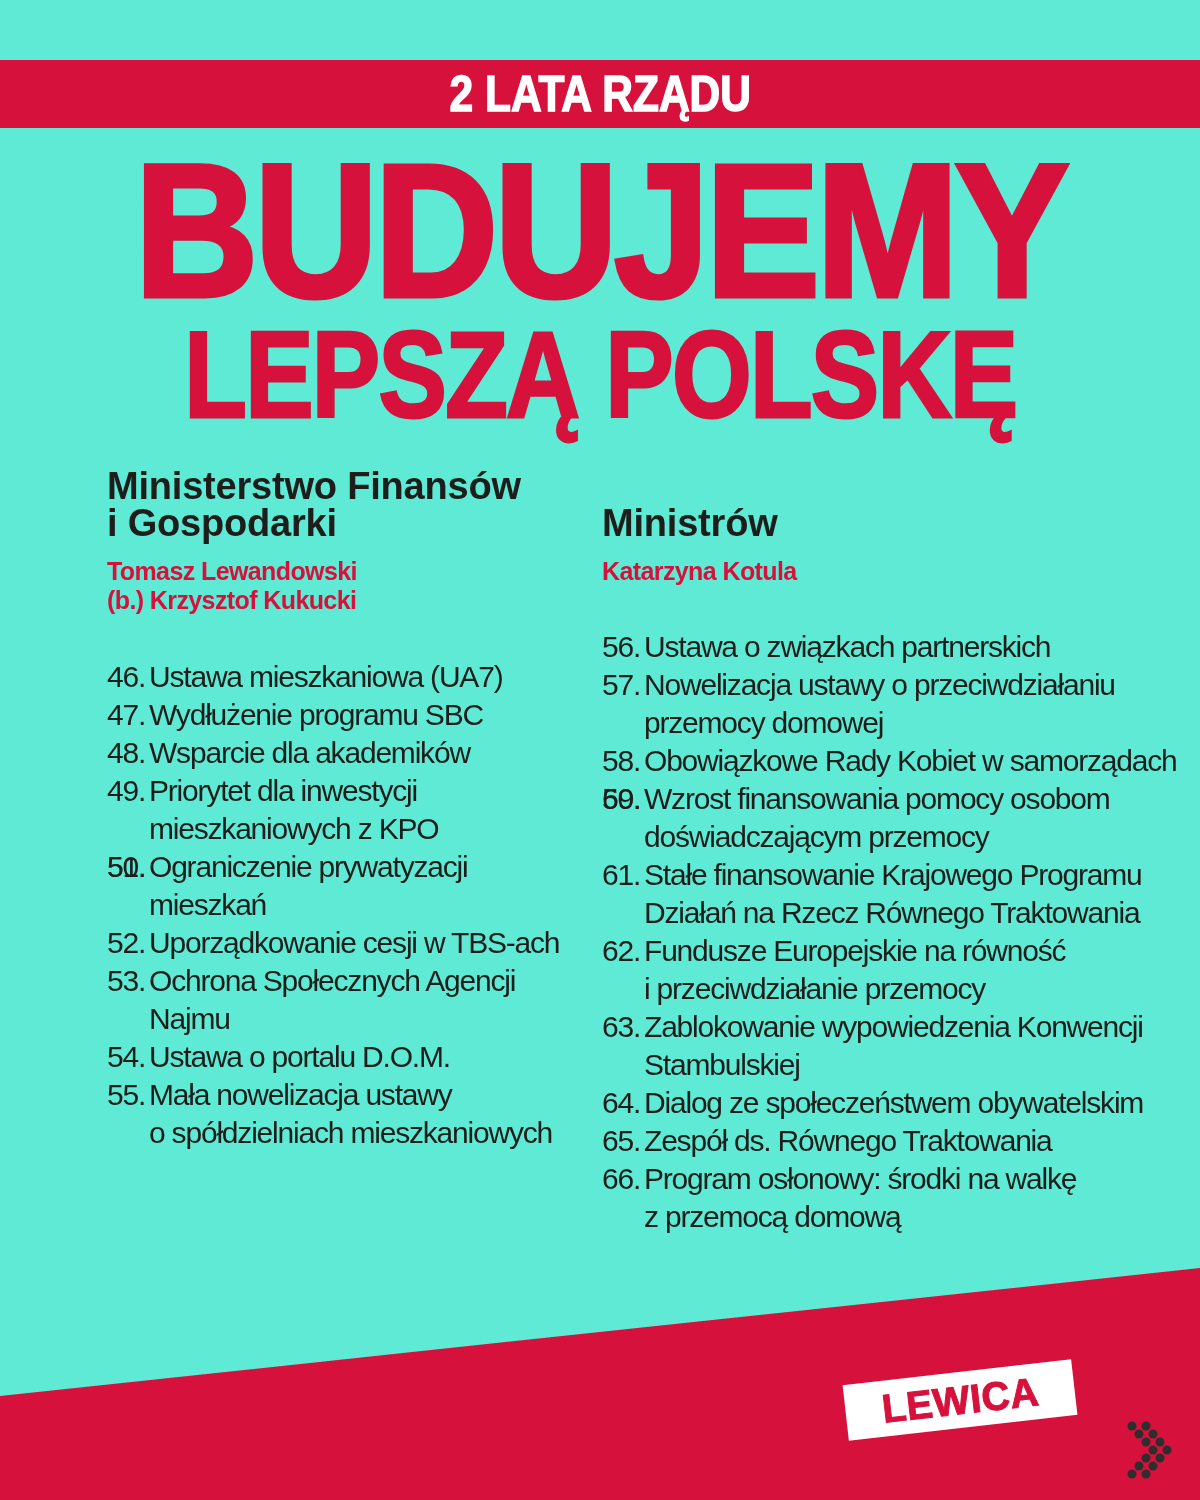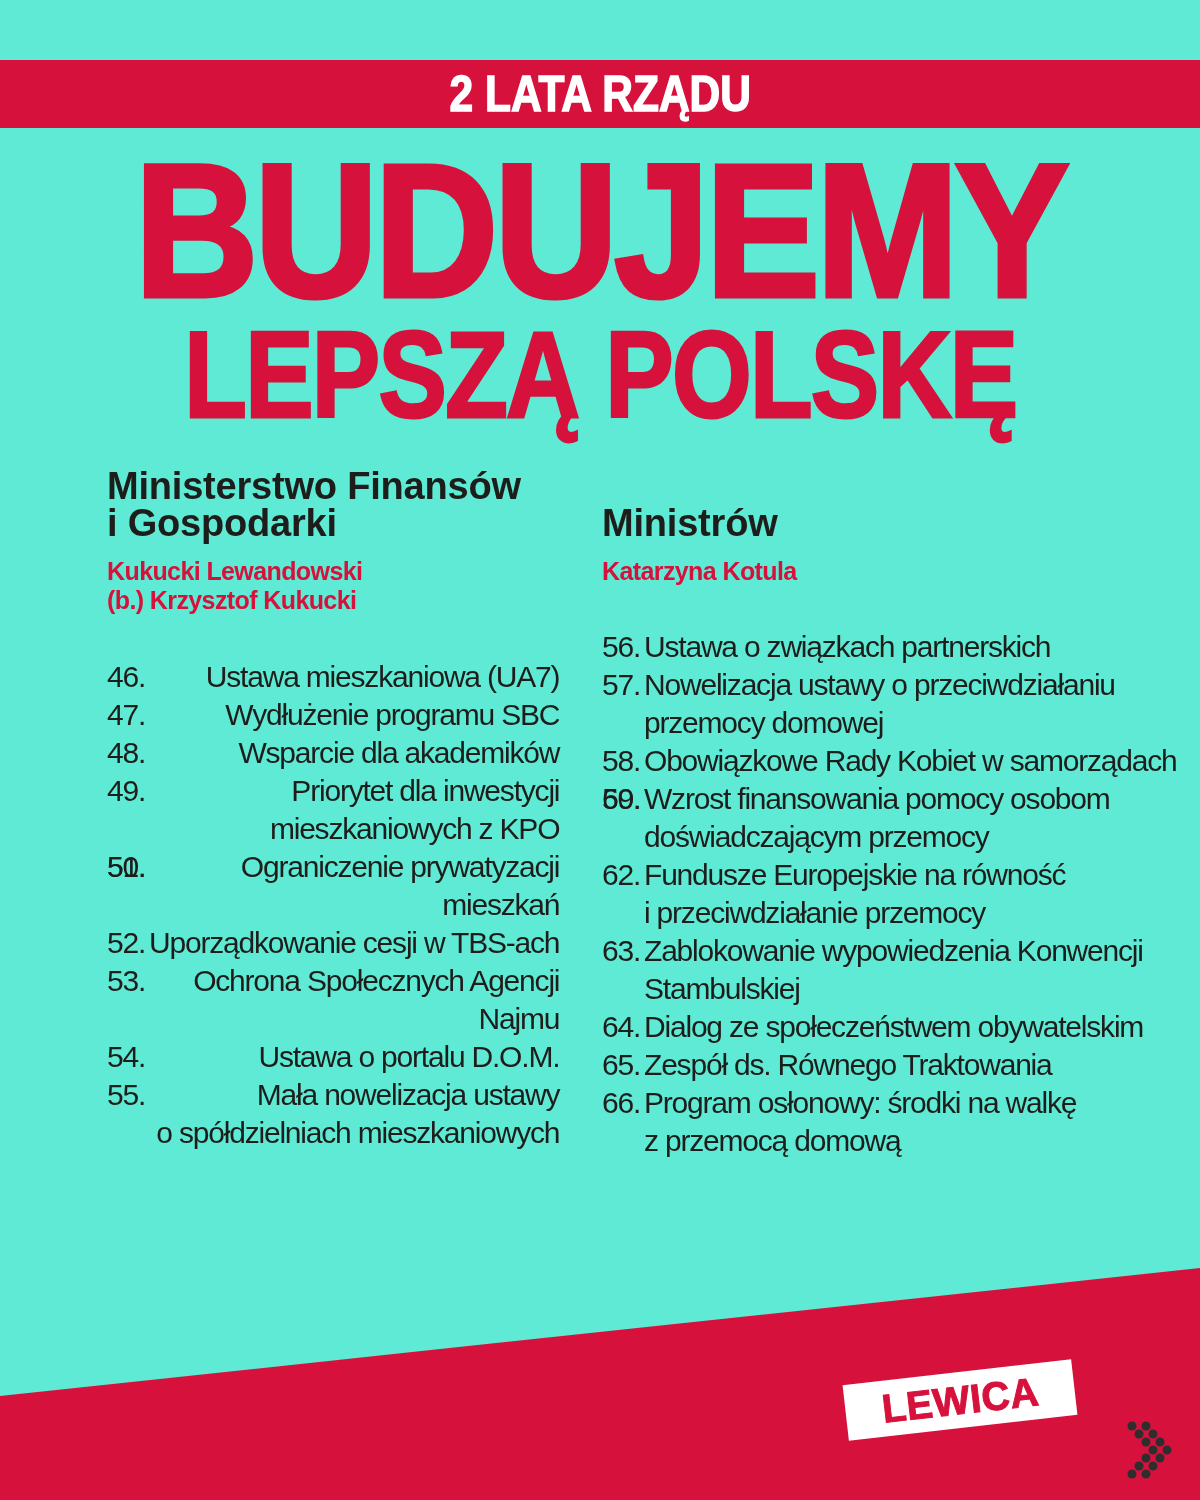--- a/index.html
+++ b/index.html
@@ -56,21 +56,21 @@
   .ministers{
     position:absolute;top:557px;left:0;
     font-size:25px;line-height:29px;font-weight:bold;
     color:#d6123c;letter-spacing:-0.6px;white-space:nowrap;
   }
   .items{
     position:absolute;left:0;margin:0;padding:0;list-style:none;
     font-size:30px;line-height:38px;color:#1d1d1b;
     letter-spacing:-1.2px;white-space:nowrap;
   }
-  .col-left .items{top:658px;text-align:right;}
+  .col-left .items{top:658px;}
   .col-right .items{top:628px;}
   .items li{position:relative;padding-left:42px;}
   .items .num{position:absolute;left:0;top:0;}
   
   .footer-band{
     position:absolute;left:0;top:0;width:1200px;height:1500px;
     background:#d6123c;
     clip-path:polygon(0 1396px,1200px 1268px,1200px 1500px,0 1500px);
   }
   .lewica-badge{
@@ -99,21 +99,21 @@
   <div class="title-line t1">
     <span class="squeeze">BUDUJEMY</span>
   </div>
   <div class="title-line t2">
     <span class="squeeze">LEPSZĄ POLSKĘ</span>
   </div>
 
   <section class="col col-left">
     <h2 class="col-heading"><span>Ministerstwo Finansów</span><br><span>i Gospodarki</span></h2>
     <div class="ministers">
-        <div>Kukucki Lewandowski</div>
+        <div>Tomasz Lewandowski</div>
         <div>(b.) Krzysztof Kukucki</div>
       </div>
     <ol class="items">
         <li><span class="num">46.</span><span class="txt">Ustawa mieszkaniowa (UA7)</span></li>
         <li><span class="num">47.</span><span class="txt">Wydłużenie programu SBC</span></li>
         <li><span class="num">48.</span><span class="txt">Wsparcie dla akademików</span></li>
         <li><span class="num">49.</span><span class="txt">Priorytet dla inwestycji<br>mieszkaniowych z KPO</span></li>
         <li><span class="num">50.</span></li>
         <li><span class="num">51.</span><span class="txt">Ograniczenie prywatyzacji<br>mieszkań</span></li>
         <li><span class="num">52.</span><span class="txt">Uporządkowanie cesji w TBS-ach</span></li>
@@ -127,20 +127,21 @@
     <h2 class="col-heading"><br><span>Ministrów</span></h2>
     <div class="ministers">
         <div>Katarzyna Kotula</div>
       </div>
     <ol class="items">
         <li><span class="num">56.</span><span class="txt">Ustawa o związkach partnerskich</span></li>
         <li><span class="num">57.</span><span class="txt">Nowelizacja ustawy o przeciwdziałaniu<br>przemocy domowej</span></li>
         <li><span class="num">58.</span><span class="txt">Obowiązkowe Rady Kobiet w samorządach</span></li>
         <li><span class="num">59.</span></li>
         <li><span class="num">60.</span><span class="txt">Wzrost finansowania pomocy osobom<br>doświadczającym przemocy</span></li>
+        <li><span class="num">61.</span><span class="txt">Stałe finansowanie Krajowego Programu<br>Działań na Rzecz Równego Traktowania</span></li>
         <li><span class="num">62.</span><span class="txt">Fundusze Europejskie na równość<br>i przeciwdziałanie przemocy</span></li>
         <li><span class="num">63.</span><span class="txt">Zablokowanie wypowiedzenia Konwencji<br>Stambulskiej</span></li>
         <li><span class="num">64.</span><span class="txt">Dialog ze społeczeństwem obywatelskim</span></li>
         <li><span class="num">65.</span><span class="txt">Zespół ds. Równego Traktowania</span></li>
         <li><span class="num">66.</span><span class="txt">Program osłonowy: środki na walkę<br>z przemocą domową</span></li>
       </ol>
   </section>
 
   <div class="footer-band"></div>
 

